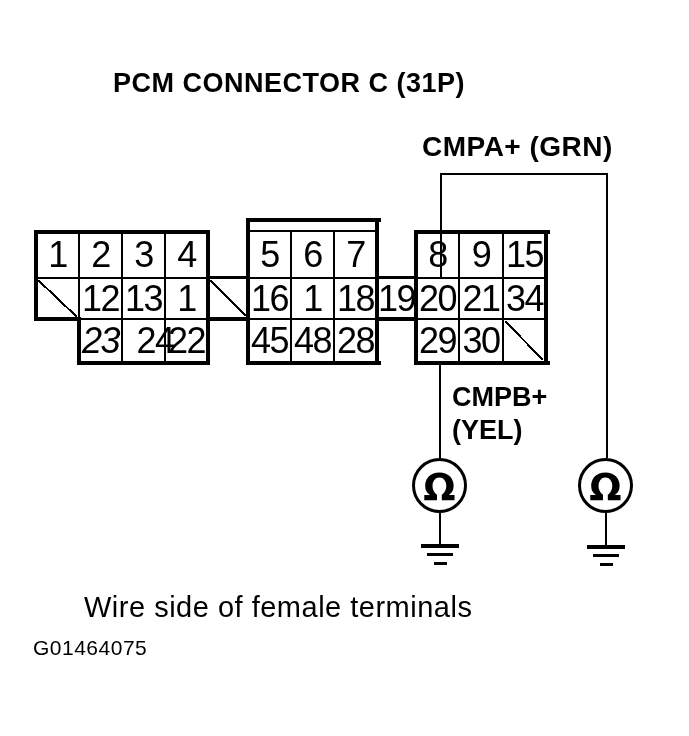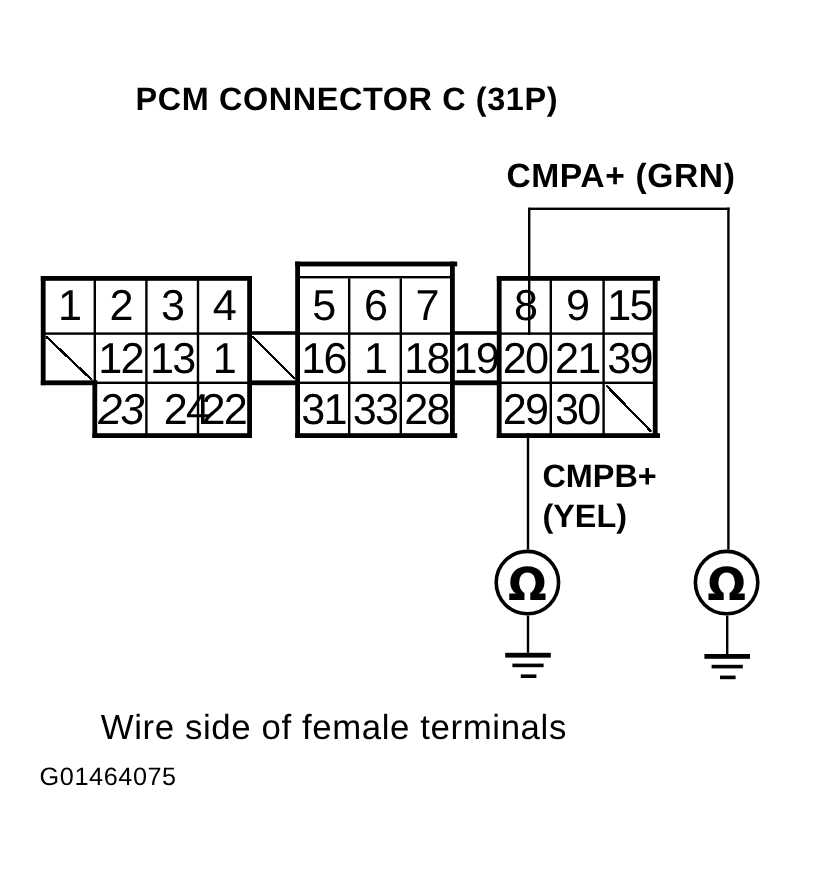--- a/index.html
+++ b/index.html
@@ -97,32 +97,32 @@
   <span class="pin r3" style="left:79px;width:43px;font-style:italic;">23</span>
   <span class="pin r3" style="left:122px;width:66px;">24</span>
   <span class="pin r3" style="left:165px;width:43px;">22</span>
 
   <span class="pin r1" style="left:248px;width:43px;">5</span>
   <span class="pin r1" style="left:291px;width:43px;">6</span>
   <span class="pin r1" style="left:334px;width:43px;">7</span>
   <span class="pin r2" style="left:248px;width:43px;">16</span>
   <span class="pin r2" style="left:291px;width:43px;">1</span>
   <span class="pin r2" style="left:334px;width:43px;">18</span>
-  <span class="pin r3" style="left:248px;width:43px;">31</span>
-  <span class="pin r3" style="left:291px;width:43px;">33</span>
+  <span class="pin r3" style="left:248px;width:43px;">45</span>
+  <span class="pin r3" style="left:291px;width:43px;">48</span>
   <span class="pin r3" style="left:334px;width:43px;">28</span>
 
   <span class="pin r2" style="left:377px;width:39px;">19</span>
 
   <span class="pin r1" style="left:416px;width:43px;">8</span>
   <span class="pin r1" style="left:459px;width:44px;">9</span>
   <span class="pin r1" style="left:503px;width:43px;">15</span>
   <span class="pin r2" style="left:416px;width:43px;">20</span>
   <span class="pin r2" style="left:459px;width:44px;">21</span>
-  <span class="pin r2" style="left:503px;width:43px;">39</span>
+  <span class="pin r2" style="left:503px;width:43px;">34</span>
   <span class="pin r3" style="left:416px;width:43px;">29</span>
   <span class="pin r3" style="left:459px;width:44px;">30</span>
 
   <div class="ohm" style="left:412px;top:458px;">
     <span>Ω</span>
   </div>
   <div class="ohm" style="left:578px;top:458px;">
     <span>Ω</span>
   </div>
 

